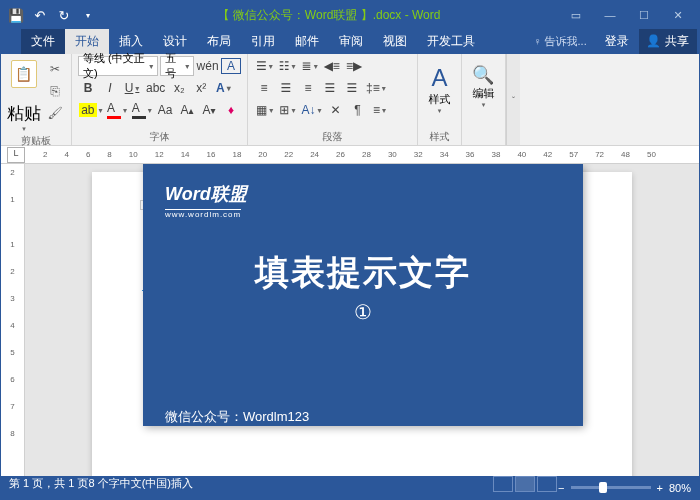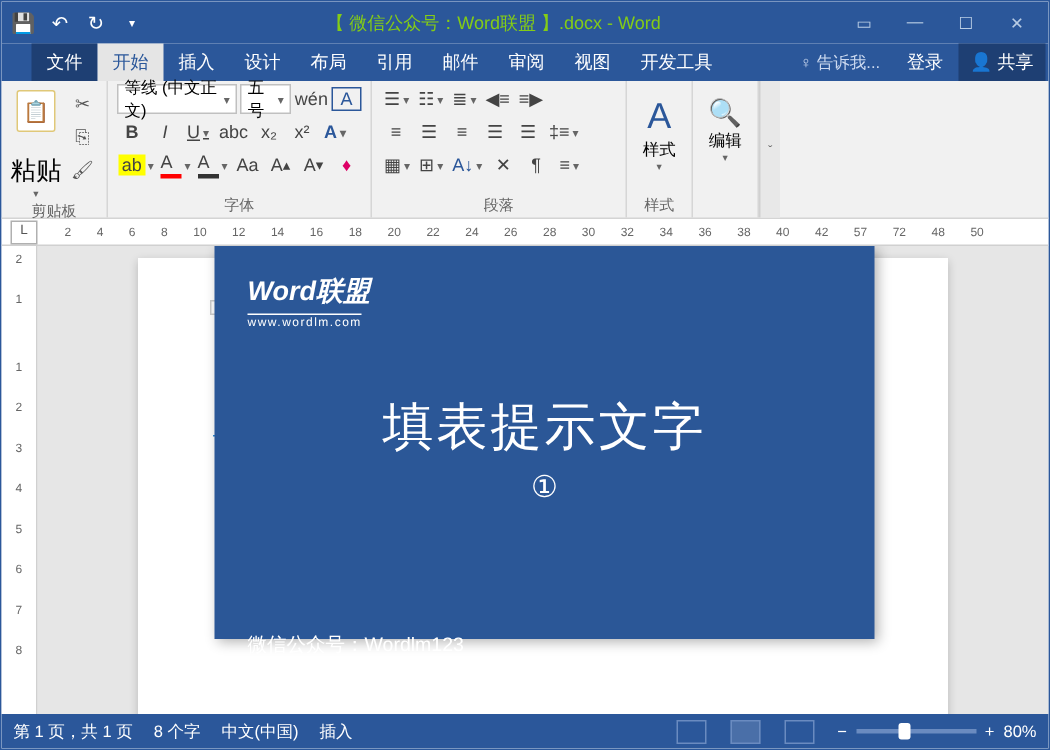--- a/index.html
+++ b/index.html
@@ -45,24 +45,24 @@
 .ruler-v{width:24px;background:#fff;border-right:1px solid #d0d0d0;font-size:8px;color:#666;display:flex;flex-direction:column;align-items:center;padding-top:4px;gap:18px}
 .page-area{flex:1;position:relative;display:flex;justify-content:center;padding-top:8px}
 .page{width:540px;height:360px;background:#fff;box-shadow:0 2px 6px rgba(0,0,0,.2);position:relative;padding:36px 50px}
 .page .marker{position:absolute;border:1px solid #ccc}
 .m-tl{top:28px;left:48px;width:14px;height:10px;border-right:0;border-bottom:0;border-top:0}
 .date-lbl{position:absolute;top:140px;left:52px;color:#2b579a;font-size:16px;font-weight:bold}
 .hr{position:absolute;left:50px;right:50px;top:118px;border-top:1px solid #2b8bd6}
 .overlay{position:absolute;top:0;left:118px;width:440px;height:262px;background:#2b5797;color:#fff;padding:18px 22px;box-shadow:2px 2px 8px rgba(0,0,0,.3)}
 .logo{font-size:18px;font-weight:bold;font-style:italic}
 .logo-sub{font-size:8px;letter-spacing:1px;border-top:1px solid #fff;display:inline-block;margin-top:1px}
-.ov-title{font-size:34px;font-weight:normal;text-align:center;margin-top:42px;letter-spacing:2px}
+.ov-title{font-size:34px;font-weight:bold;text-align:center;margin-top:30px;letter-spacing:2px}
 .ov-circ{text-align:center;font-size:20px;margin-top:4px}
 .ov-foot{font-size:13px;margin-top:84px}
-.statusbar{height:23px;background:#2b579a;color:#fff;display:flex;align-items:center;font-size:11px;padding:0 8px;gap:14px}
+.statusbar{height:23px;background:#2b579a;color:#fff;display:flex;font-size:11px;padding:0 8px;}
 .statusbar .sp{flex:1}
 .viewbtn{width:20px;height:16px;border:1px solid #6a8bc0;margin:0 1px}
 .zoom{display:flex;align-items:center;gap:6px}
 .slider{width:80px;height:3px;background:#6a8bc0;position:relative}
 .slider::after{content:"";position:absolute;left:28px;top:-4px;width:8px;height:11px;background:#fff;border-radius:2px}
 .dd::after{content:"▾";font-size:8px;margin-left:2px;color:#666}
 </style>
 </head>
 <body>
 

